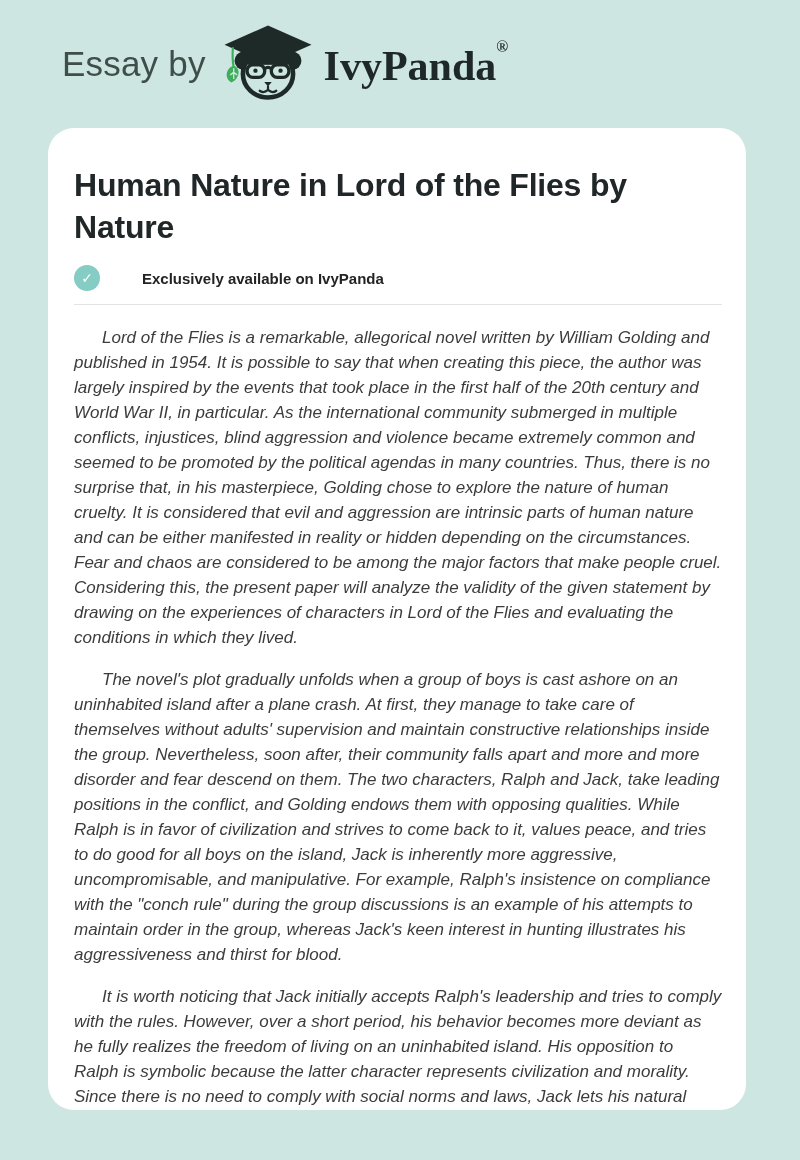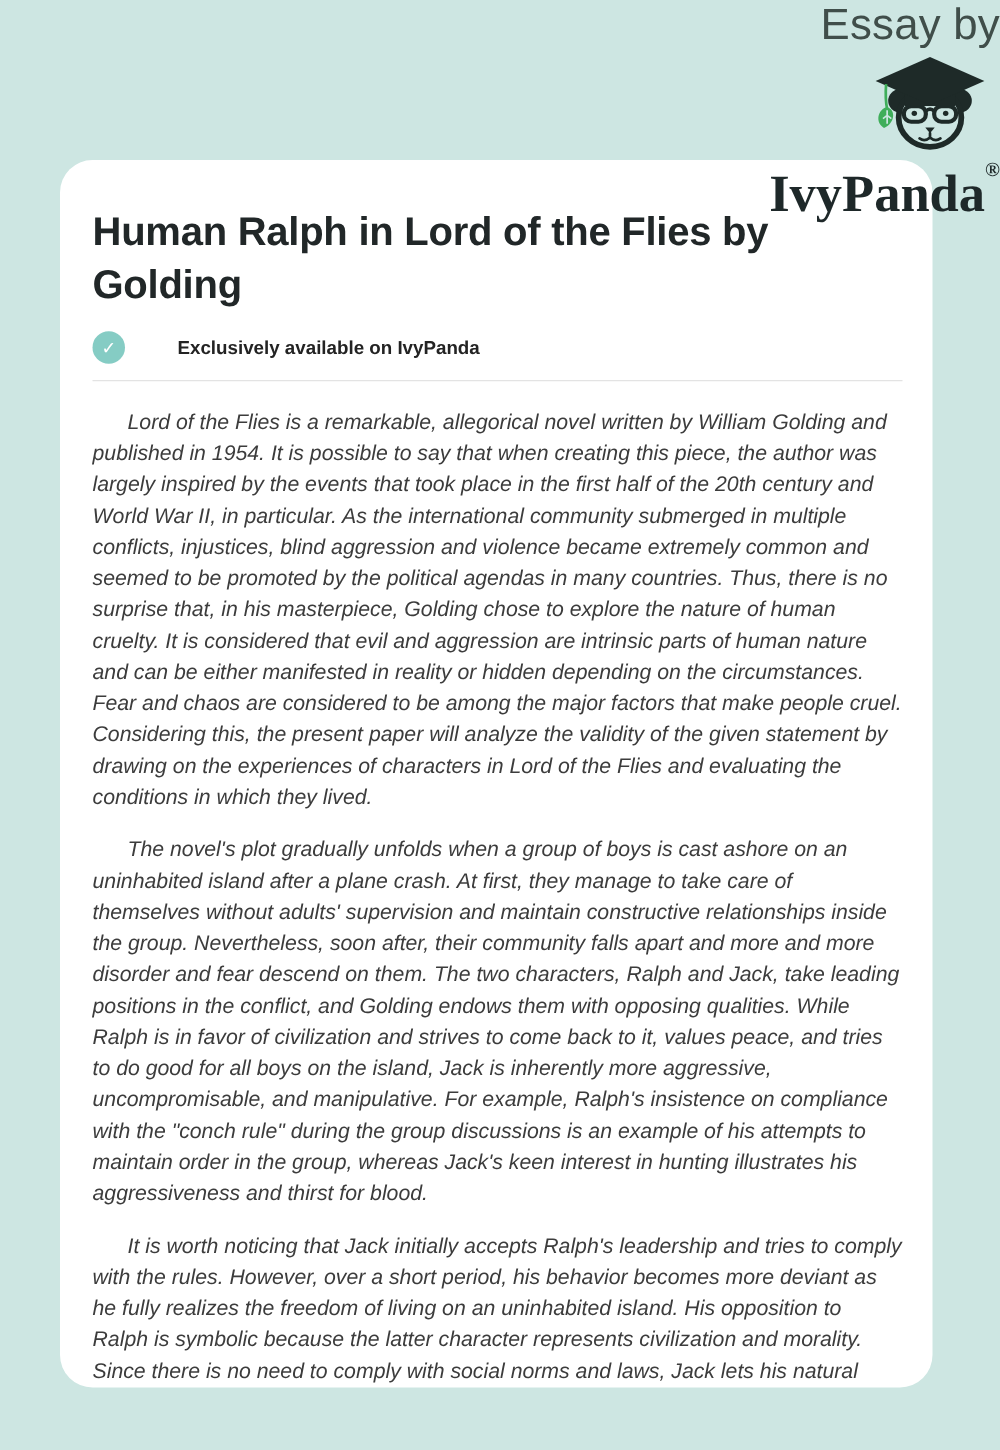--- a/index.html
+++ b/index.html
@@ -17,23 +17,22 @@
   *{margin:0;padding:0;box-sizing:border-box;}
   html,body{width:800px;height:1160px;}
   body{
     background:var(--bg);
     font-family:"Liberation Sans","DejaVu Sans",sans-serif;
     overflow:hidden;
   }
   .header{
     height:128px;
     display:flex;
-    align-items:flex-end;
+    align-items:center;
     padding-left:62px;
-    flex-direction:column;
   }
   .header-prefix{
     font-size:35px;
     color:var(--header-text);
     letter-spacing:.2px;
   }
   .logo{
     width:92px;
     height:88px;
     margin:0 10px 0 16px;
@@ -138,21 +137,21 @@
       <path d="M13,28 q-1,14 1,24" fill="none" stroke="#3fae5a" stroke-width="2.6"></path>
       <path d="M14,50 C5,52 2,65 11,70 C21,66 23,53 14,50 z" fill="#3fae5a"></path>
       <path d="M14,53 v13 M14,58 l-4,3 M14,58 l4,3" fill="none" stroke="#cde6e2" stroke-width="1.6"></path>
     </svg>
   </span>
 
   <span class="brand"><span>IvyPanda</span><sup>®</sup></span>
 </div>
 
 <div class="card">
-  <h1 class="title">Human Ralph in Lord of the Flies by Golding</h1>
+  <h1 class="title">Human Nature in Lord of the Flies by Nature</h1>
 
   <div class="badge-row">
     <span class="badge-circle">✓</span>
     <span class="badge-label">Exclusively available on IvyPanda</span>
   </div>
 
   <hr class="divider">
 
   <div class="essay">
     <p>Lord of the Flies is a remarkable, allegorical novel written by William Golding and published in 1954. It is possible to say that when creating this piece, the author was largely inspired by the events that took place in the first half of the 20th century and World War II, in particular. As the international community submerged in multiple conflicts, injustices, blind aggression and violence became extremely common and seemed to be promoted by the political agendas in many countries. Thus, there is no surprise that, in his masterpiece, Golding chose to explore the nature of human cruelty. It is considered that evil and aggression are intrinsic parts of human nature and can be either manifested in reality or hidden depending on the circumstances. Fear and chaos are considered to be among the major factors that make people cruel. Considering this, the present paper will analyze the validity of the given statement by drawing on the experiences of characters in Lord of the Flies and evaluating the conditions in which they lived.</p>

